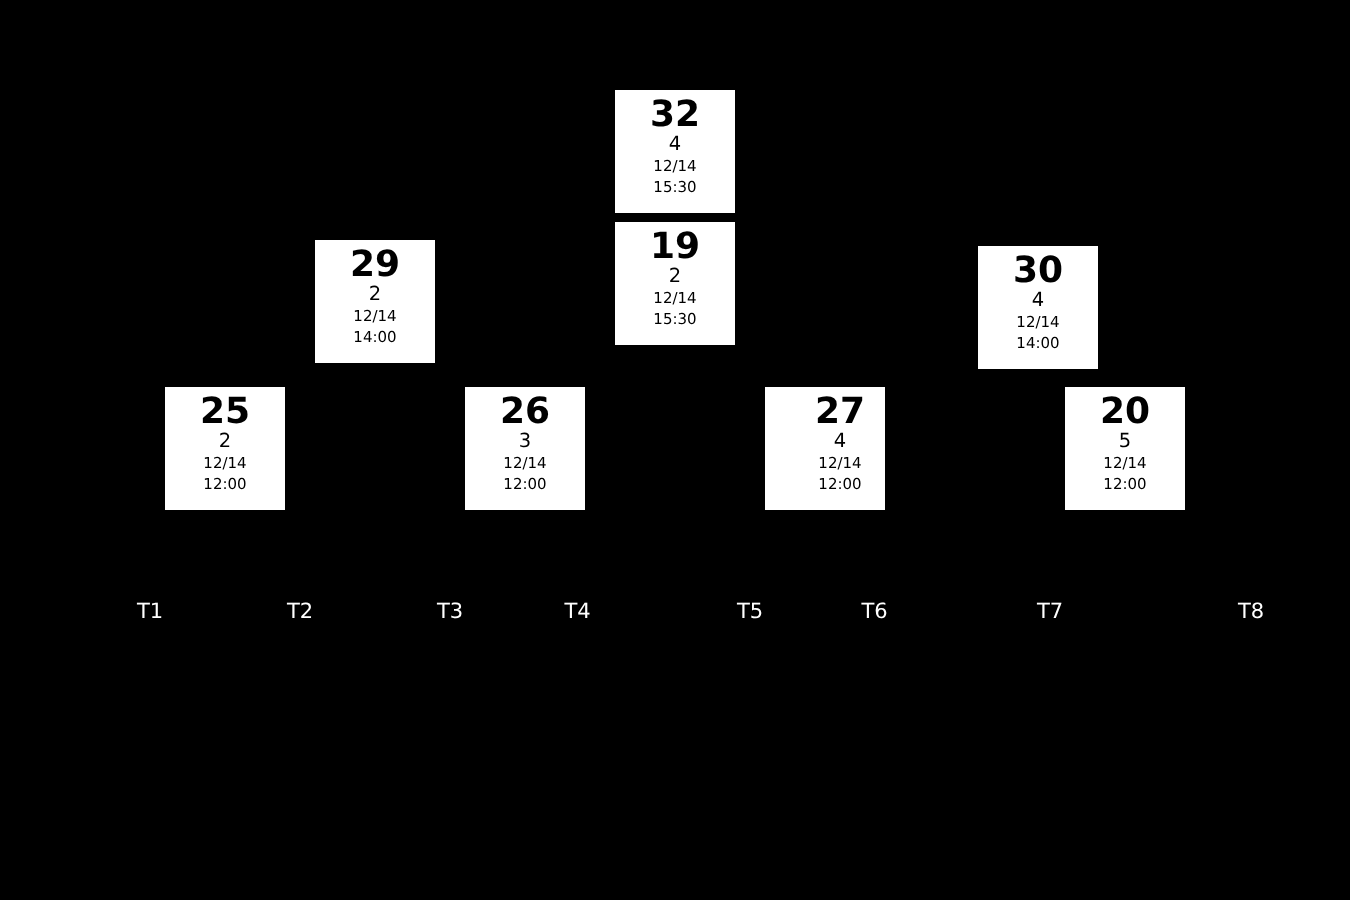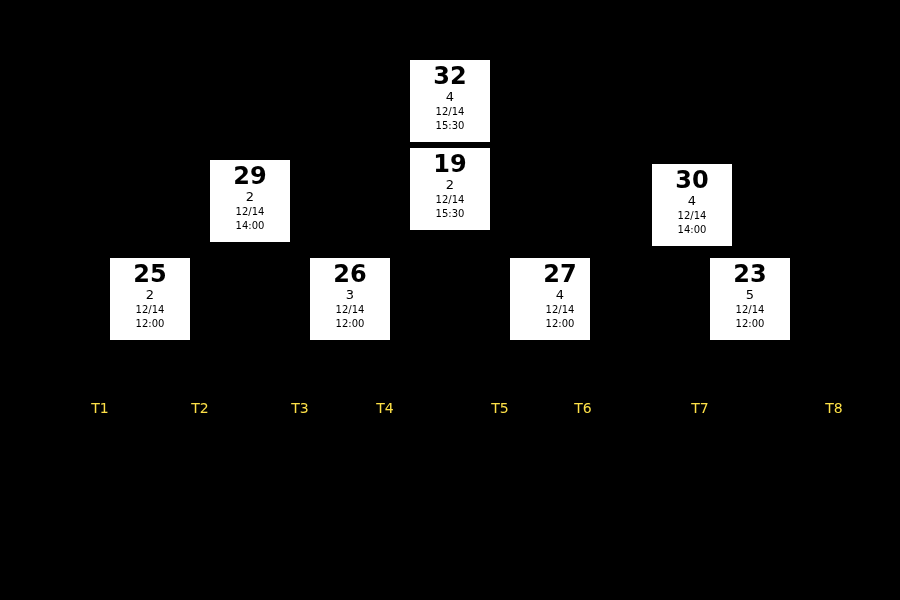--- a/index.html
+++ b/index.html
@@ -47,21 +47,21 @@
   .pos-m30 { left: 610px; top: 164px; margin-left: 42px; }
   .pos-m31 { left: 410px; top: 148px; }
   .pos-m32 { left: 410px; top: 60px;  }
 
   .team-label {
     position: absolute;
     top: 399px;
     width: 44px;
     margin-left: -22px;
     text-align: center;
-    color: #fde047;
+    color: #ffffff;
     font-size: 14px;
     line-height: 18px;
   }
   .pos-t1 { left: 100px; }
   .pos-t2 { left: 200px; }
   .pos-t3 { left: 300px; }
   .pos-t4 { left: 385px; }
   .pos-t5 { left: 500px; }
   .pos-t6 { left: 583px; }
   .pos-t7 { left: 700px; }
@@ -115,21 +115,21 @@
   </div>
 
   <div class="match-card pos-m27">
     <div class="match-number">27</div>
     <div class="match-court">4</div>
     <div class="match-date">12/14</div>
     <div class="match-time">12:00</div>
   </div>
 
   <div class="match-card pos-m28">
-    <div class="match-number">23</div>
+    <div class="match-number">20</div>
     <div class="match-court">5</div>
     <div class="match-date">12/14</div>
     <div class="match-time">12:00</div>
   </div>
 
   <div class="team-label pos-t1">T1</div>
   <div class="team-label pos-t2">T2</div>
   <div class="team-label pos-t3">T3</div>
   <div class="team-label pos-t4">T4</div>
   <div class="team-label pos-t5">T5</div>

